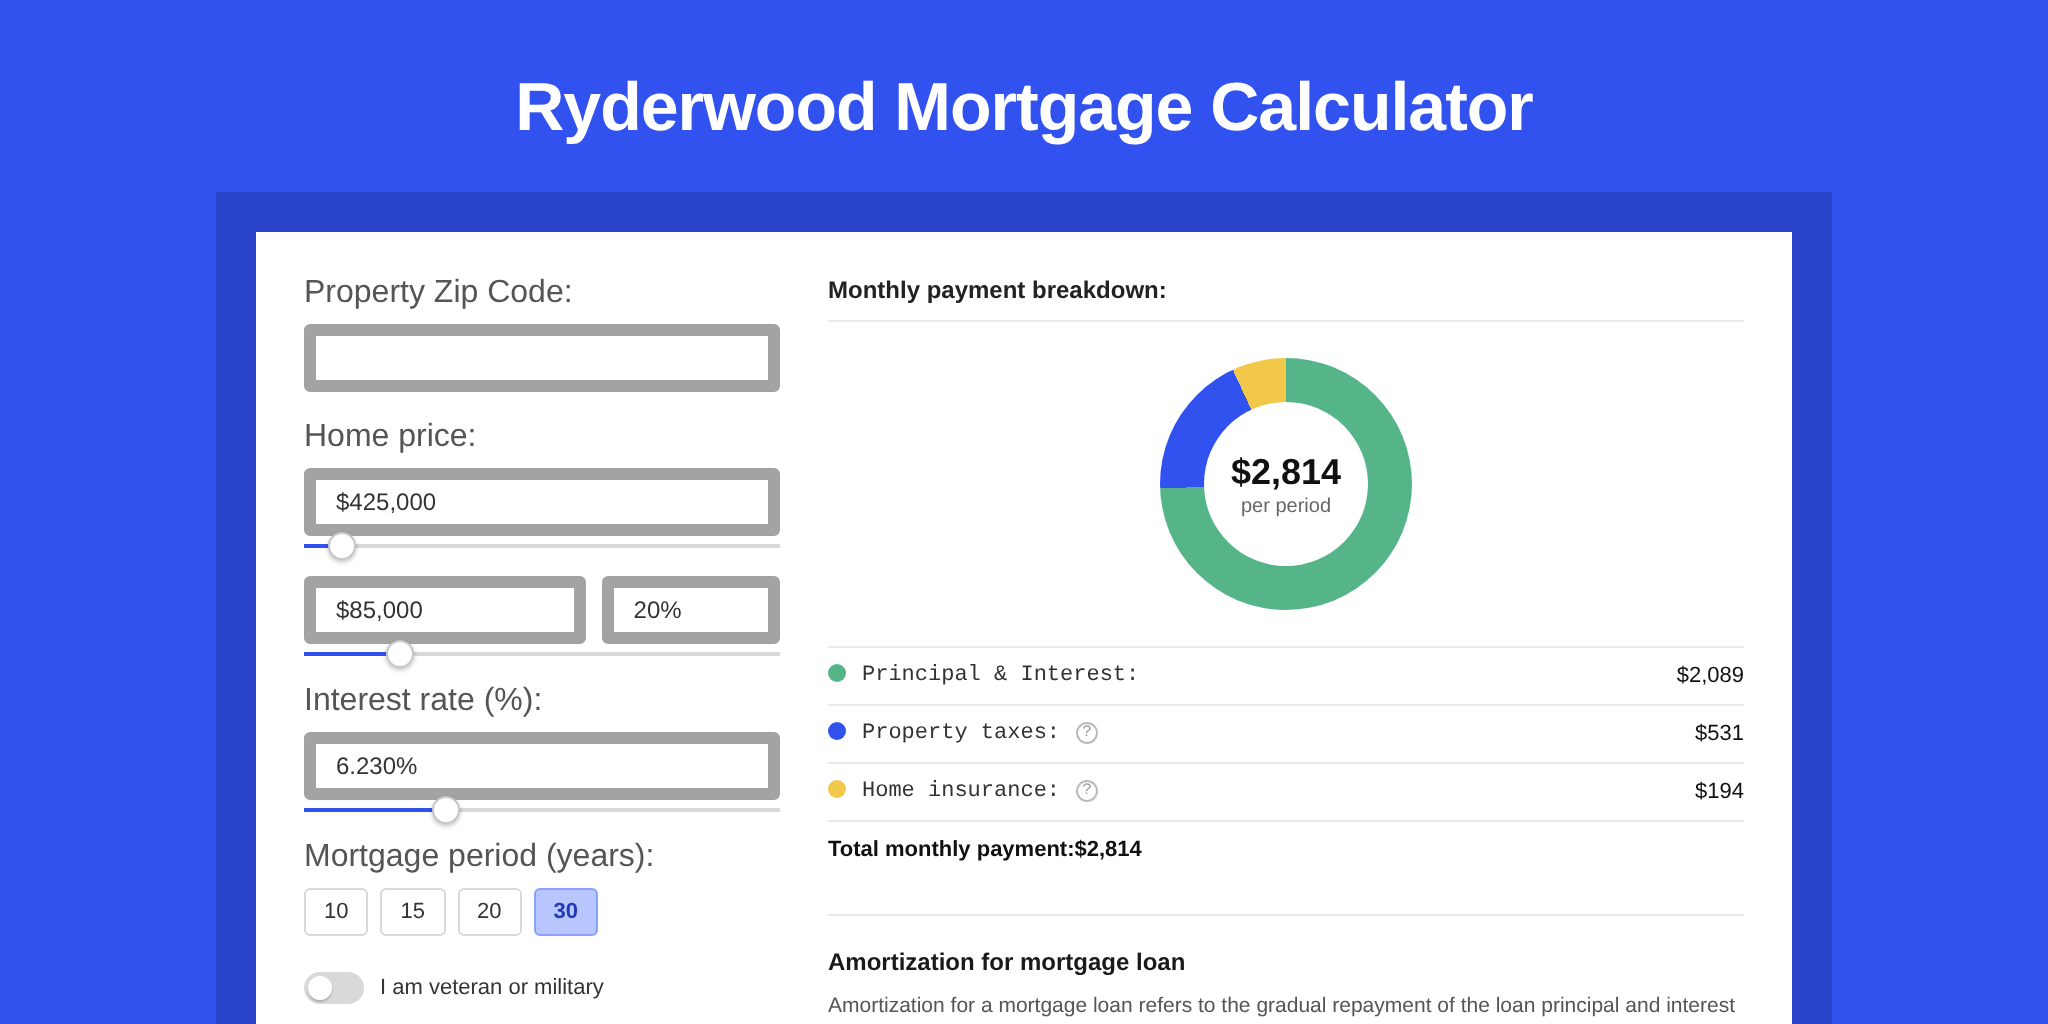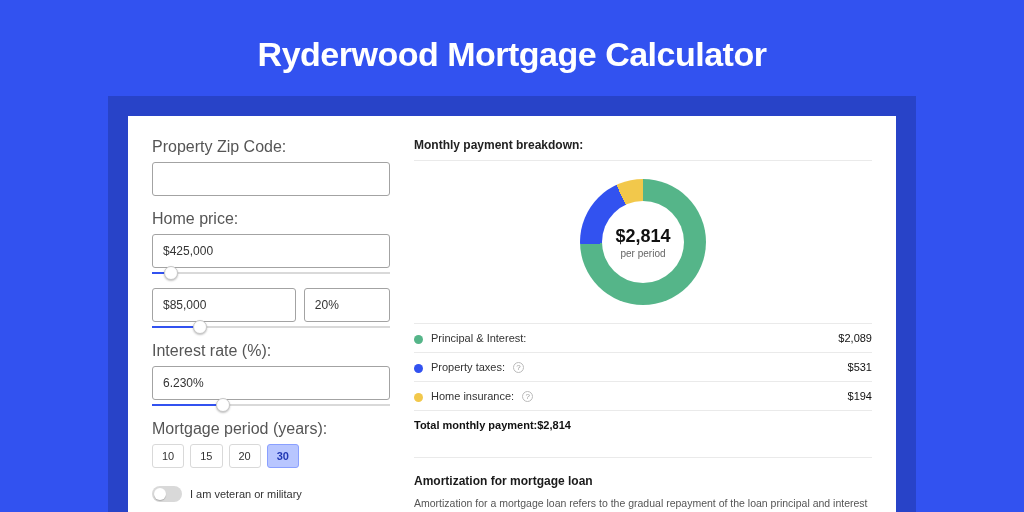--- a/index.html
+++ b/index.html
@@ -34,21 +34,21 @@
   }
   .left-col { width: 238px; }
   .right-col { flex: 1; }
   .field-label {
     font-size: 16px;
     color: #555;
     margin-bottom: 6px;
   }
   .text-input {
     width: 100%;
-    border: 1px solid #a3a3a3;
+    border: 6px solid #a3a3a3;
     border-radius: 3px;
     height: 34px;
     font-size: 12px;
     padding: 0 10px;
     color: #333;
     background: #fff;
   }
   .field-block { margin-bottom: 14px; }
   .slider-track {
     position: relative;
@@ -145,21 +145,21 @@
   .donut-amount { font-size: 18px; font-weight: 700; color: #111; }
   .donut-sub { font-size: 10px; color: #666; margin-top: 1px; }
   .legend-row {
     display: flex;
     align-items: center;
     justify-content: space-between;
     padding: 8px 0;
     border-top: 1px solid #eaeaea;
     font-size: 11px;
   }
-  .legend-left { display: flex; align-items: flex-end; gap: 8px; color: #333; }
+  .legend-left { display: flex; align-items: flex-start; gap: 8px; color: #333; font-family: Liberation Mono, monospace; }
   .legend-dot { width: 9px; height: 9px; border-radius: 50%; }
   .legend-value { color: #111; }
   .legend-total {
     display: flex; 
     border-top: 1px solid #eaeaea;
     padding: 8px 0;
     font-size: 11px;
     font-weight: 700;
     color: #111;
   }

